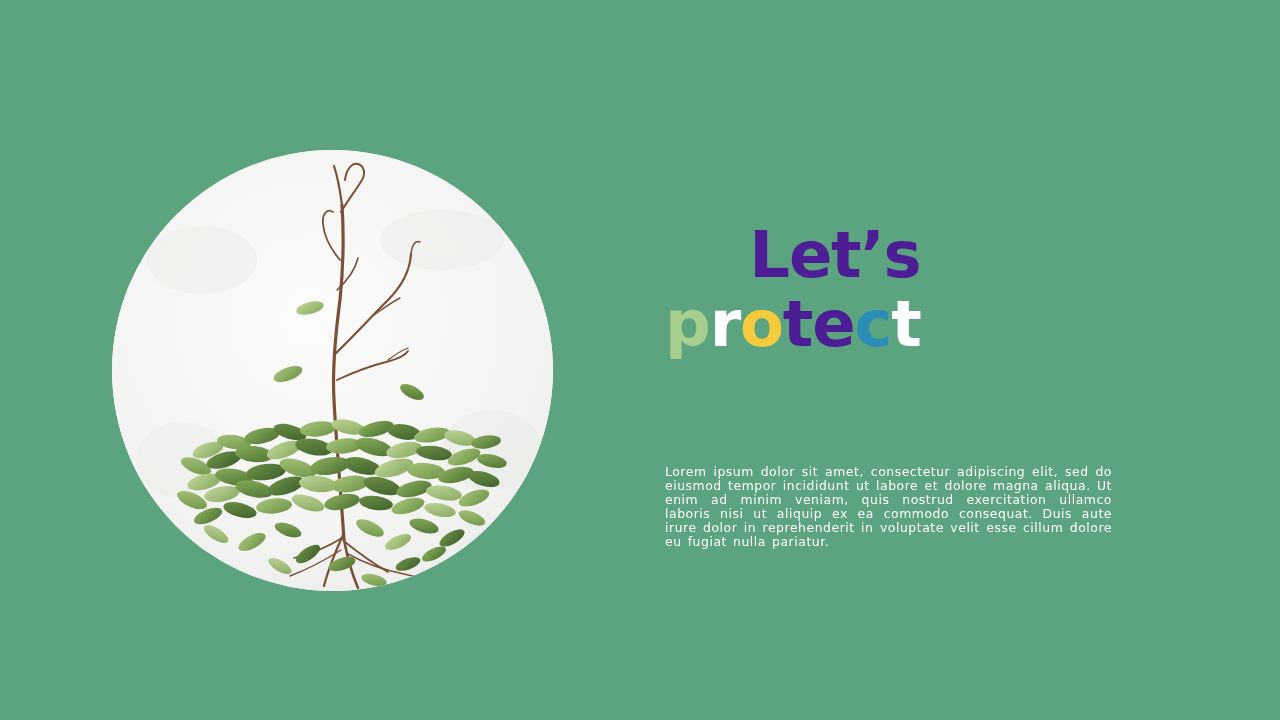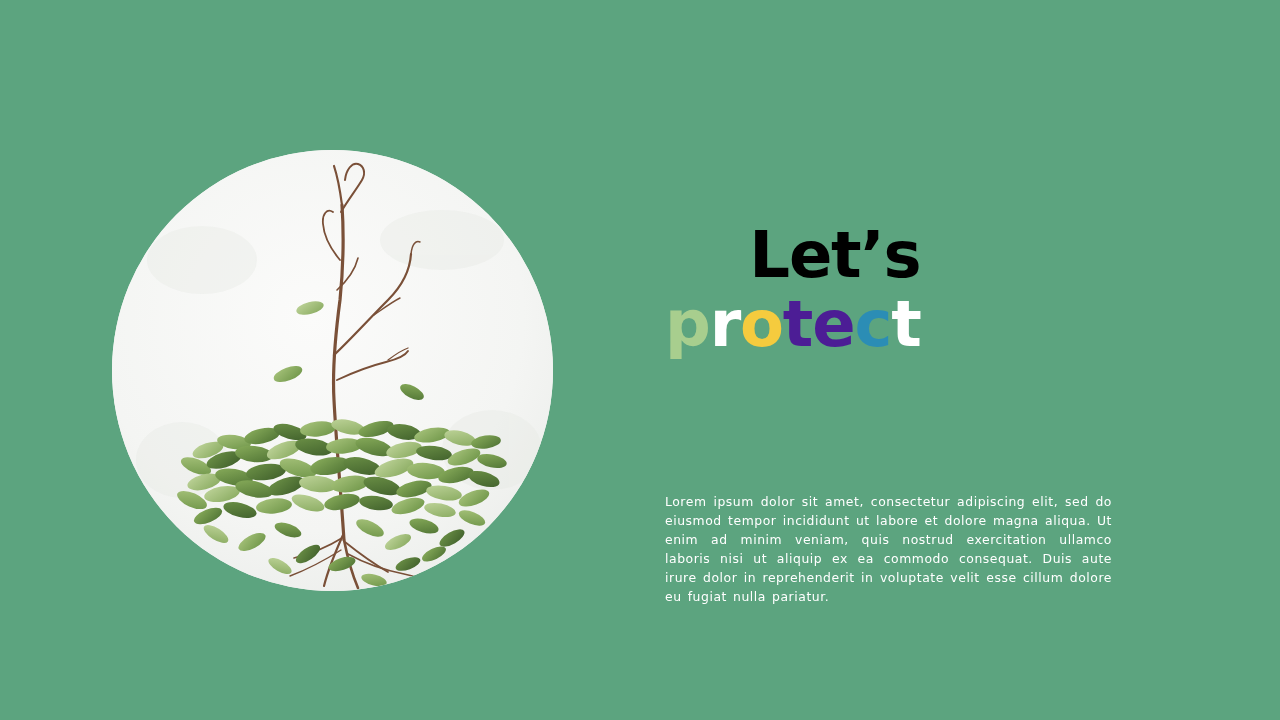--- a/index.html
+++ b/index.html
@@ -34,24 +34,24 @@
     letter-spacing:-1.2px;
     color:#ffffff;
     font-family:"DejaVu Sans", sans-serif;
     white-space:pre-wrap;
   }
   .headline span{ display:inline; }
 
   
   .body-copy{
     position:absolute;
-    left:665px; top:492px;
+    left:665px; top:465px;
     width:447px;
     font-size:12.4px;
-    line-height:19px;
+    line-height:14px;
     letter-spacing:0.55px;
     word-spacing:1.6px;
     color:#ffffff;
     text-align:justify;
     font-family:"DejaVu Sans", sans-serif;
   }
 </style>
 </head>
 <body>
 
@@ -196,18 +196,18 @@
         </g>
 
         <ellipse cx="176" cy="224" rx="15" ry="6.5" fill="url(#lf1)" transform="rotate(-20 176 224)"></ellipse>
         <ellipse cx="300" cy="242" rx="13" ry="6" fill="url(#lf2)" transform="rotate(28 300 242)"></ellipse>
         <ellipse cx="198" cy="158" rx="14" ry="6" fill="url(#lf3)" transform="rotate(-14 198 158)"></ellipse>
       </g>
     </svg>
   </div>
 
   <h1 class="headline">
-    <span><span style="color: #000000;">Let’s </span><span style="color: rgb(168, 206, 142);">p</span><span style="color: rgb(255, 255, 255);">r</span><span style="color: rgb(245, 203, 62);">o</span><span style="color: #4c1d95;">te</span><span style="color: rgb(43, 141, 181);">c</span><span style="color: rgb(255, 255, 255);">t</span></span><br>
+    <span><span style="color: #4c1d95;">Let’s </span><span style="color: rgb(168, 206, 142);">p</span><span style="color: rgb(255, 255, 255);">r</span><span style="color: rgb(245, 203, 62);">o</span><span style="color: #4c1d95;">te</span><span style="color: rgb(43, 141, 181);">c</span><span style="color: rgb(255, 255, 255);">t</span></span><br>
   </h1>
 
   <p class="body-copy">Lorem ipsum dolor sit amet, consectetur adipiscing elit, sed do eiusmod tempor incididunt ut labore et dolore magna aliqua. Ut enim ad minim veniam, quis nostrud exercitation ullamco laboris nisi ut aliquip ex ea commodo consequat. Duis aute irure dolor in reprehenderit in voluptate velit esse cillum dolore eu fugiat nulla pariatur.</p>
 
 </div>
 
 </body></html>

